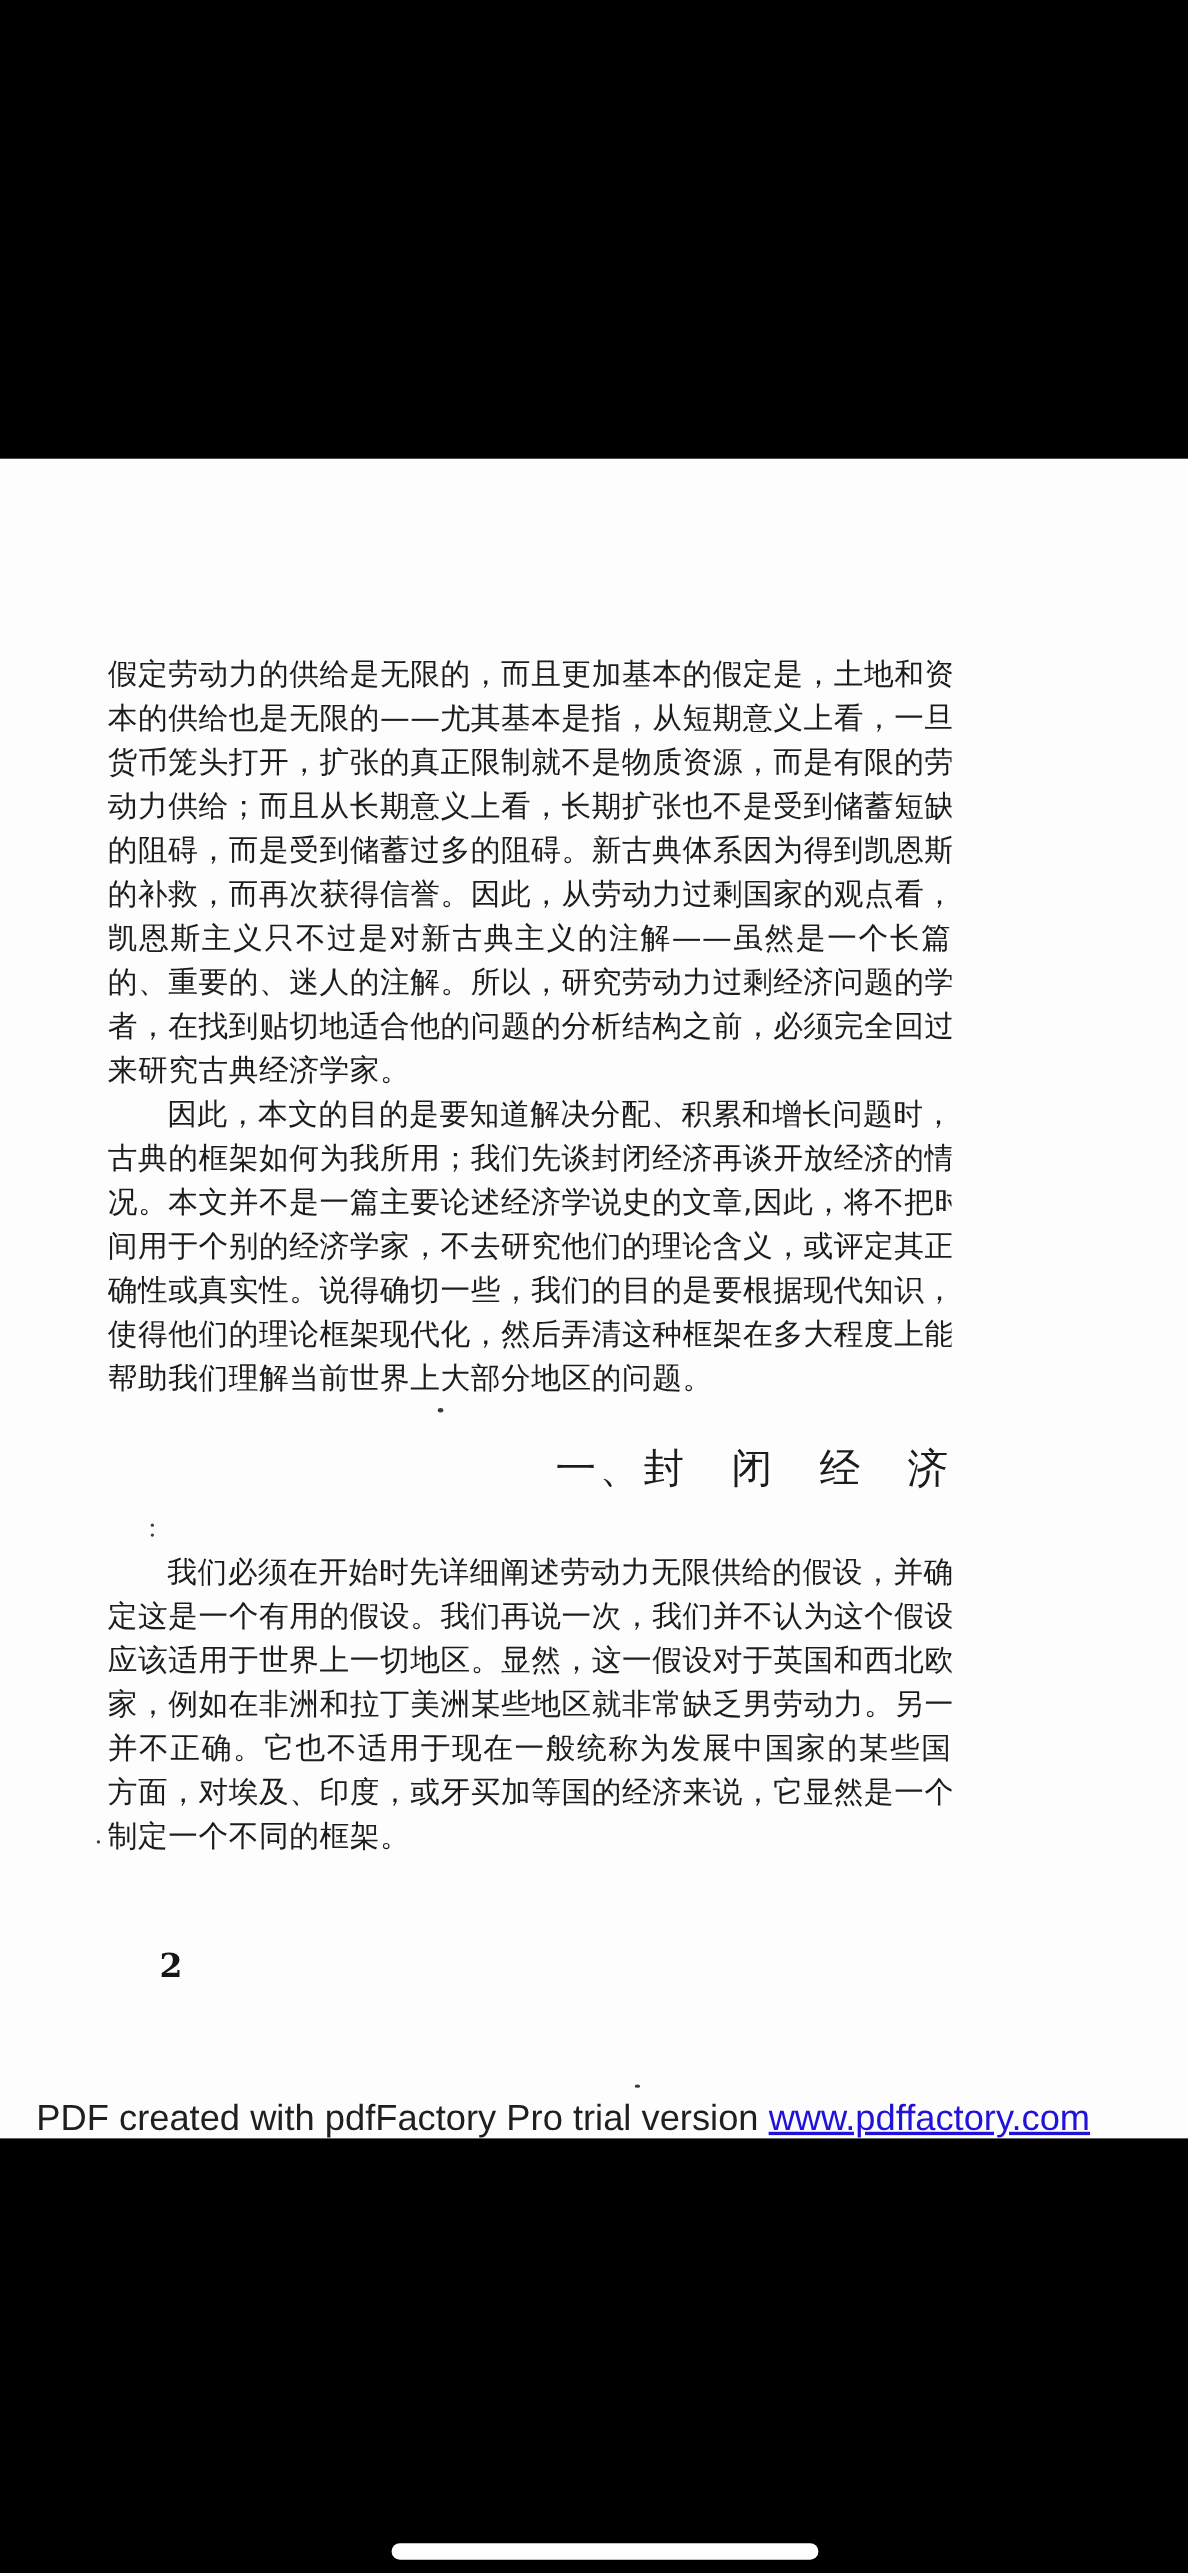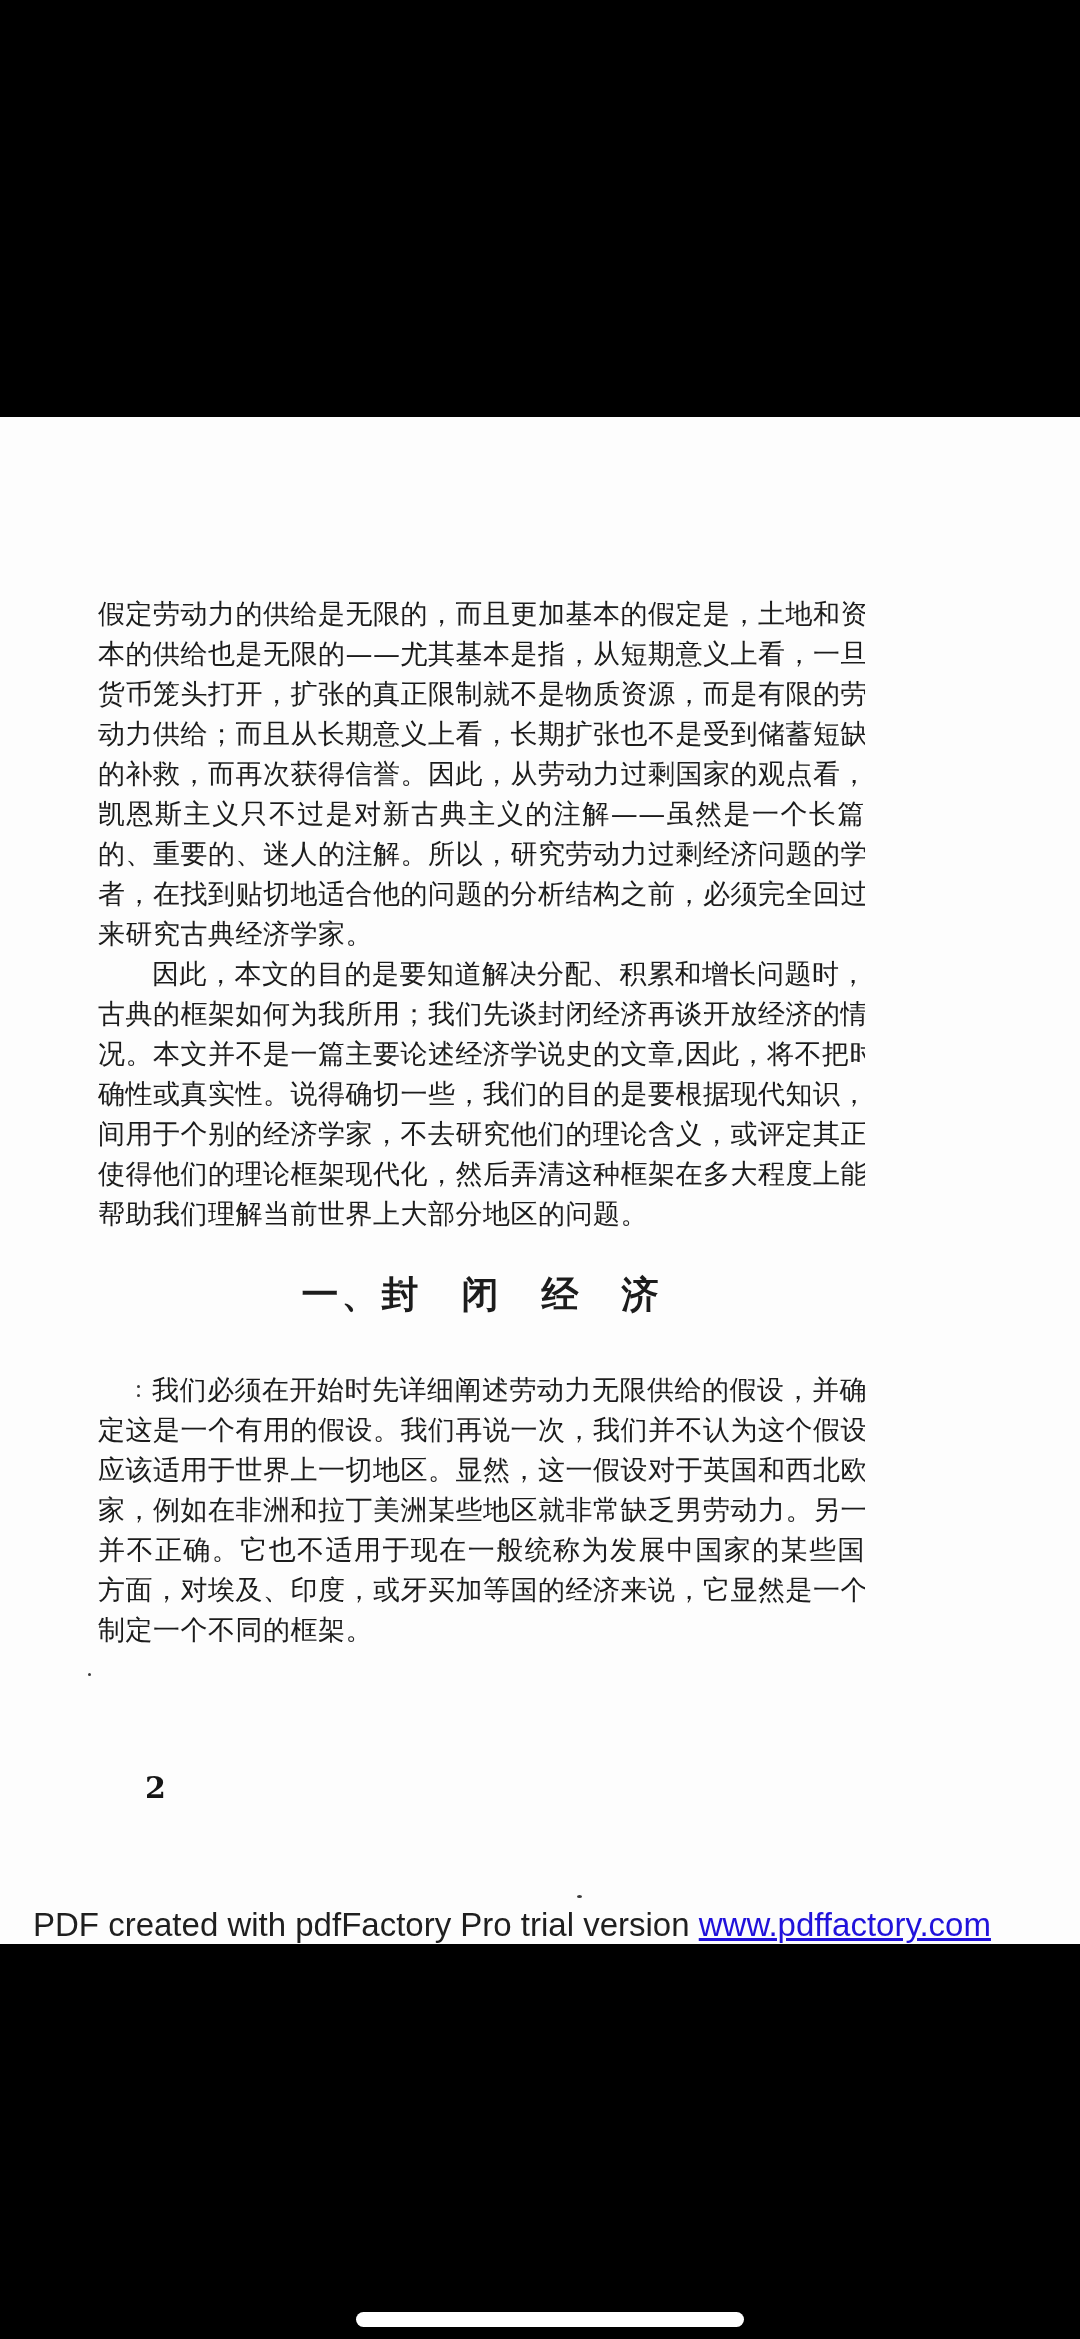--- a/index.html
+++ b/index.html
@@ -24,22 +24,22 @@
     font-size:27px;color:#1c1c1c;
     text-align:justify;text-align-last:justify;
     text-justify:inter-character;
     overflow:hidden;white-space:nowrap;
     letter-spacing:0.5px;
   }
   .tline.indent{padding-left:54px;}
   .tline.short{text-align-last:left;}
   .section-heading{
     margin-top:38px;height:46px;line-height:46px;
-    font-size:37px;font-weight:bold;color:#1c1c1c;
-    text-align:center;letter-spacing:3px;
+    font-size:37px;font-weight:normal;color:#1c1c1c;
+    text-align:right;letter-spacing:3px;
   }
   .para3{margin-top:52px;}
   .pagenum{
     position:absolute;left:145px;top:1353px;
     font-size:30px;font-weight:bold;color:#151515;
     font-family:"DejaVu Serif",serif;
   }
   .footer{
     position:absolute;left:33px;top:1489px;
     font-size:33px;color:#1f1f1f;
@@ -65,33 +65,34 @@
 
   <div class="page">
 
     <div class="textcol">
 
       <div>
         <div class="tline">假定劳动力的供给是无限的，而且更加基本的假定是，土地和资</div>
         <div class="tline">本的供给也是无限的——尤其基本是指，从短期意义上看，一旦</div>
         <div class="tline">货币笼头打开，扩张的真正限制就不是物质资源，而是有限的劳</div>
         <div class="tline">动力供给；而且从长期意义上看，长期扩张也不是受到储蓄短缺</div>
+        <div class="tline">的阻碍，而是受到储蓄过多的阻碍。新古典体系因为得到凯恩斯</div>
         <div class="tline">的补救，而再次获得信誉。因此，从劳动力过剩国家的观点看，</div>
         <div class="tline">凯恩斯主义只不过是对新古典主义的注解——虽然是一个长篇</div>
         <div class="tline">的、重要的、迷人的注解。所以，研究劳动力过剩经济问题的学</div>
         <div class="tline">者，在找到贴切地适合他的问题的分析结构之前，必须完全回过</div>
         <div class="tline short">来研究古典经济学家。</div>
       </div>
 
       <div>
         <div class="tline indent">因此，本文的目的是要知道解决分配、积累和增长问题时，</div>
         <div class="tline">古典的框架如何为我所用；我们先谈封闭经济再谈开放经济的情</div>
         <div class="tline">况。本文并不是一篇主要论述经济学说史的文章,因此，将不把时</div>
+        <div class="tline">间用于个别的经济学家，不去研究他们的理论含义，或评定其正</div>
         <div class="tline">确性或真实性。说得确切一些，我们的目的是要根据现代知识，</div>
-        <div class="tline">间用于个别的经济学家，不去研究他们的理论含义，或评定其正</div>
         <div class="tline">使得他们的理论框架现代化，然后弄清这种框架在多大程度上能</div>
         <div class="tline short">帮助我们理解当前世界上大部分地区的问题。</div>
       </div>
 
       <div class="section-heading">一、封　闭　经　济</div>
 
       <div class="para3">
         <div class="tline indent">我们必须在开始时先详细阐述劳动力无限供给的假设，并确</div>
         <div class="tline">定这是一个有用的假设。我们再说一次，我们并不认为这个假设</div>
         <div class="tline">应该适用于世界上一切地区。显然，这一假设对于英国和西北欧</div>

